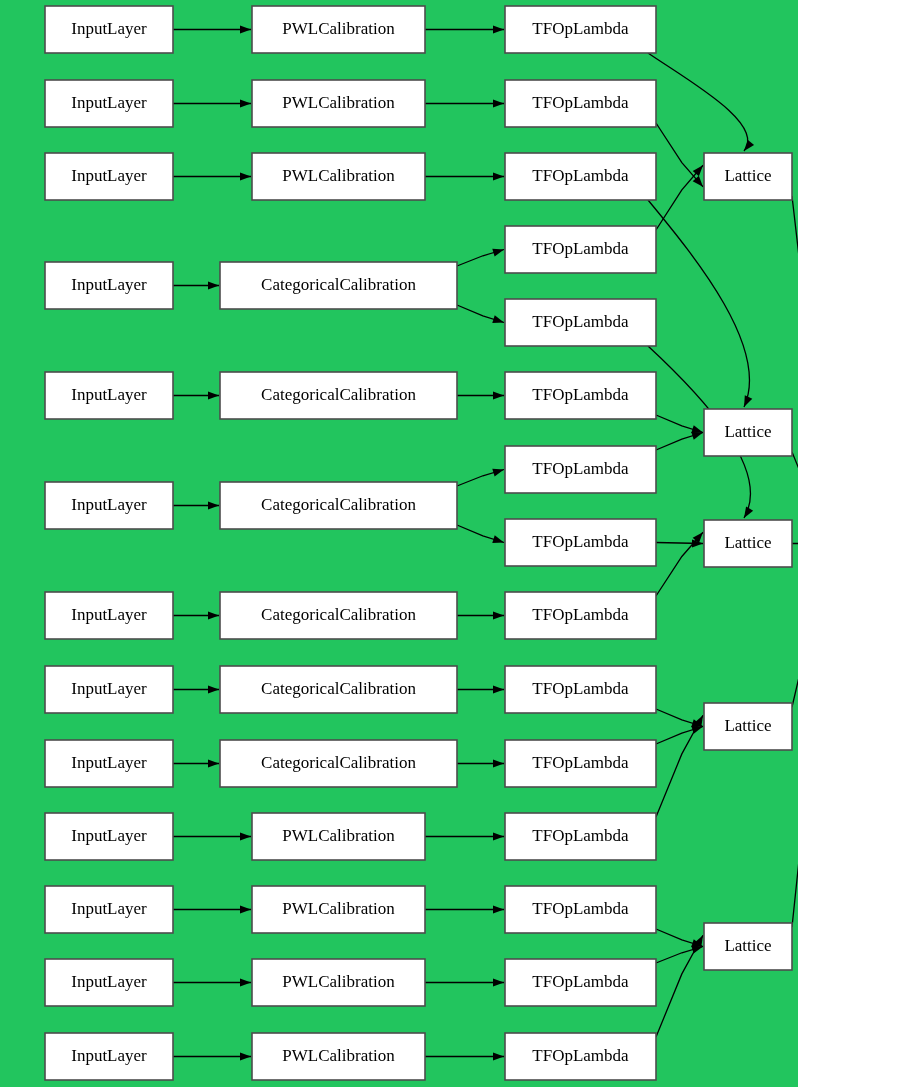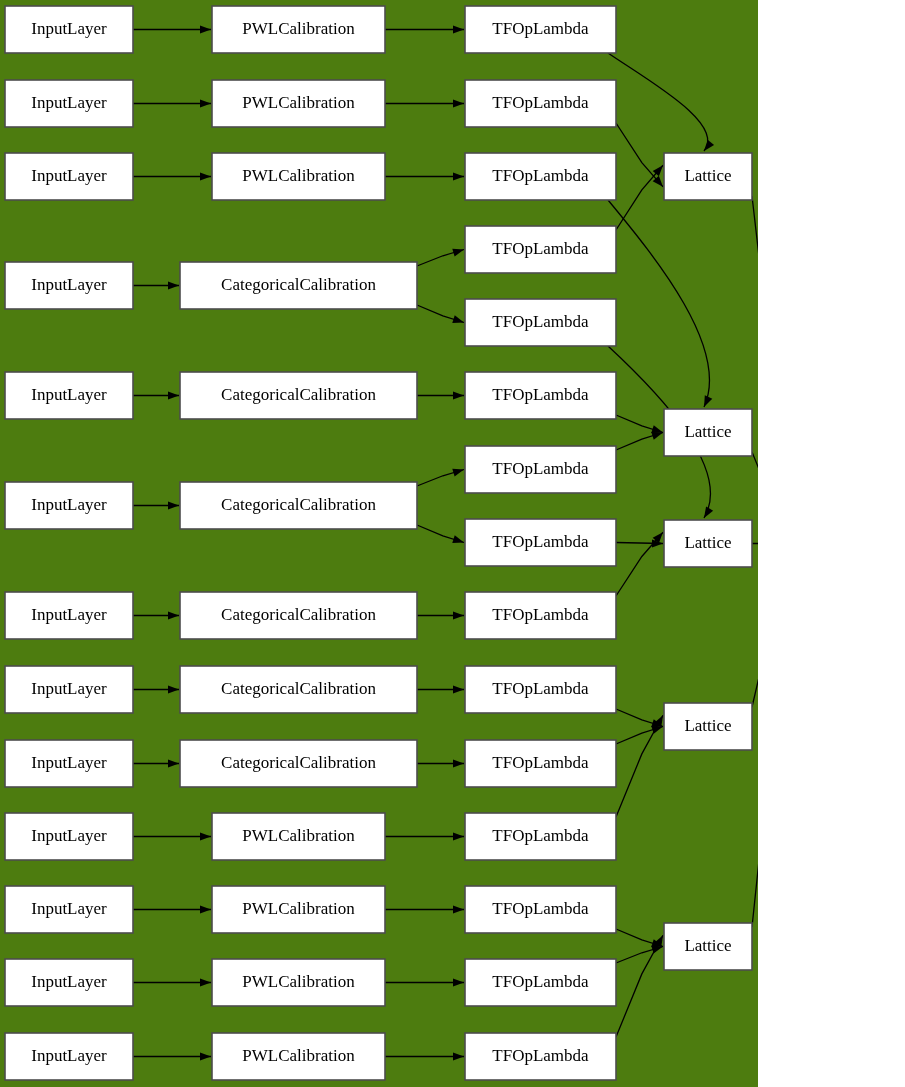--- a/index.html
+++ b/index.html
@@ -4,23 +4,24 @@
 <style>
   html, body {
     margin: 0;
     padding: 0;
     background: #ffffff;
   }
   #diagram-root {
     position: relative;
     width: 758px;
     height: 1087px;
-    background: #4d7c0f;
+    background: #22c55e;
     font-family: "Liberation Serif", "DejaVu Serif", serif;
     overflow: hidden;
+    padding-left: 40px;
   }
   #graph-svg {
     display: block;
     width: 905px;
     height: 1087px;
   }
   .node-rect {
     fill: #ffffff;
     stroke: #4d4d4d;
     stroke-width: 1.6;

